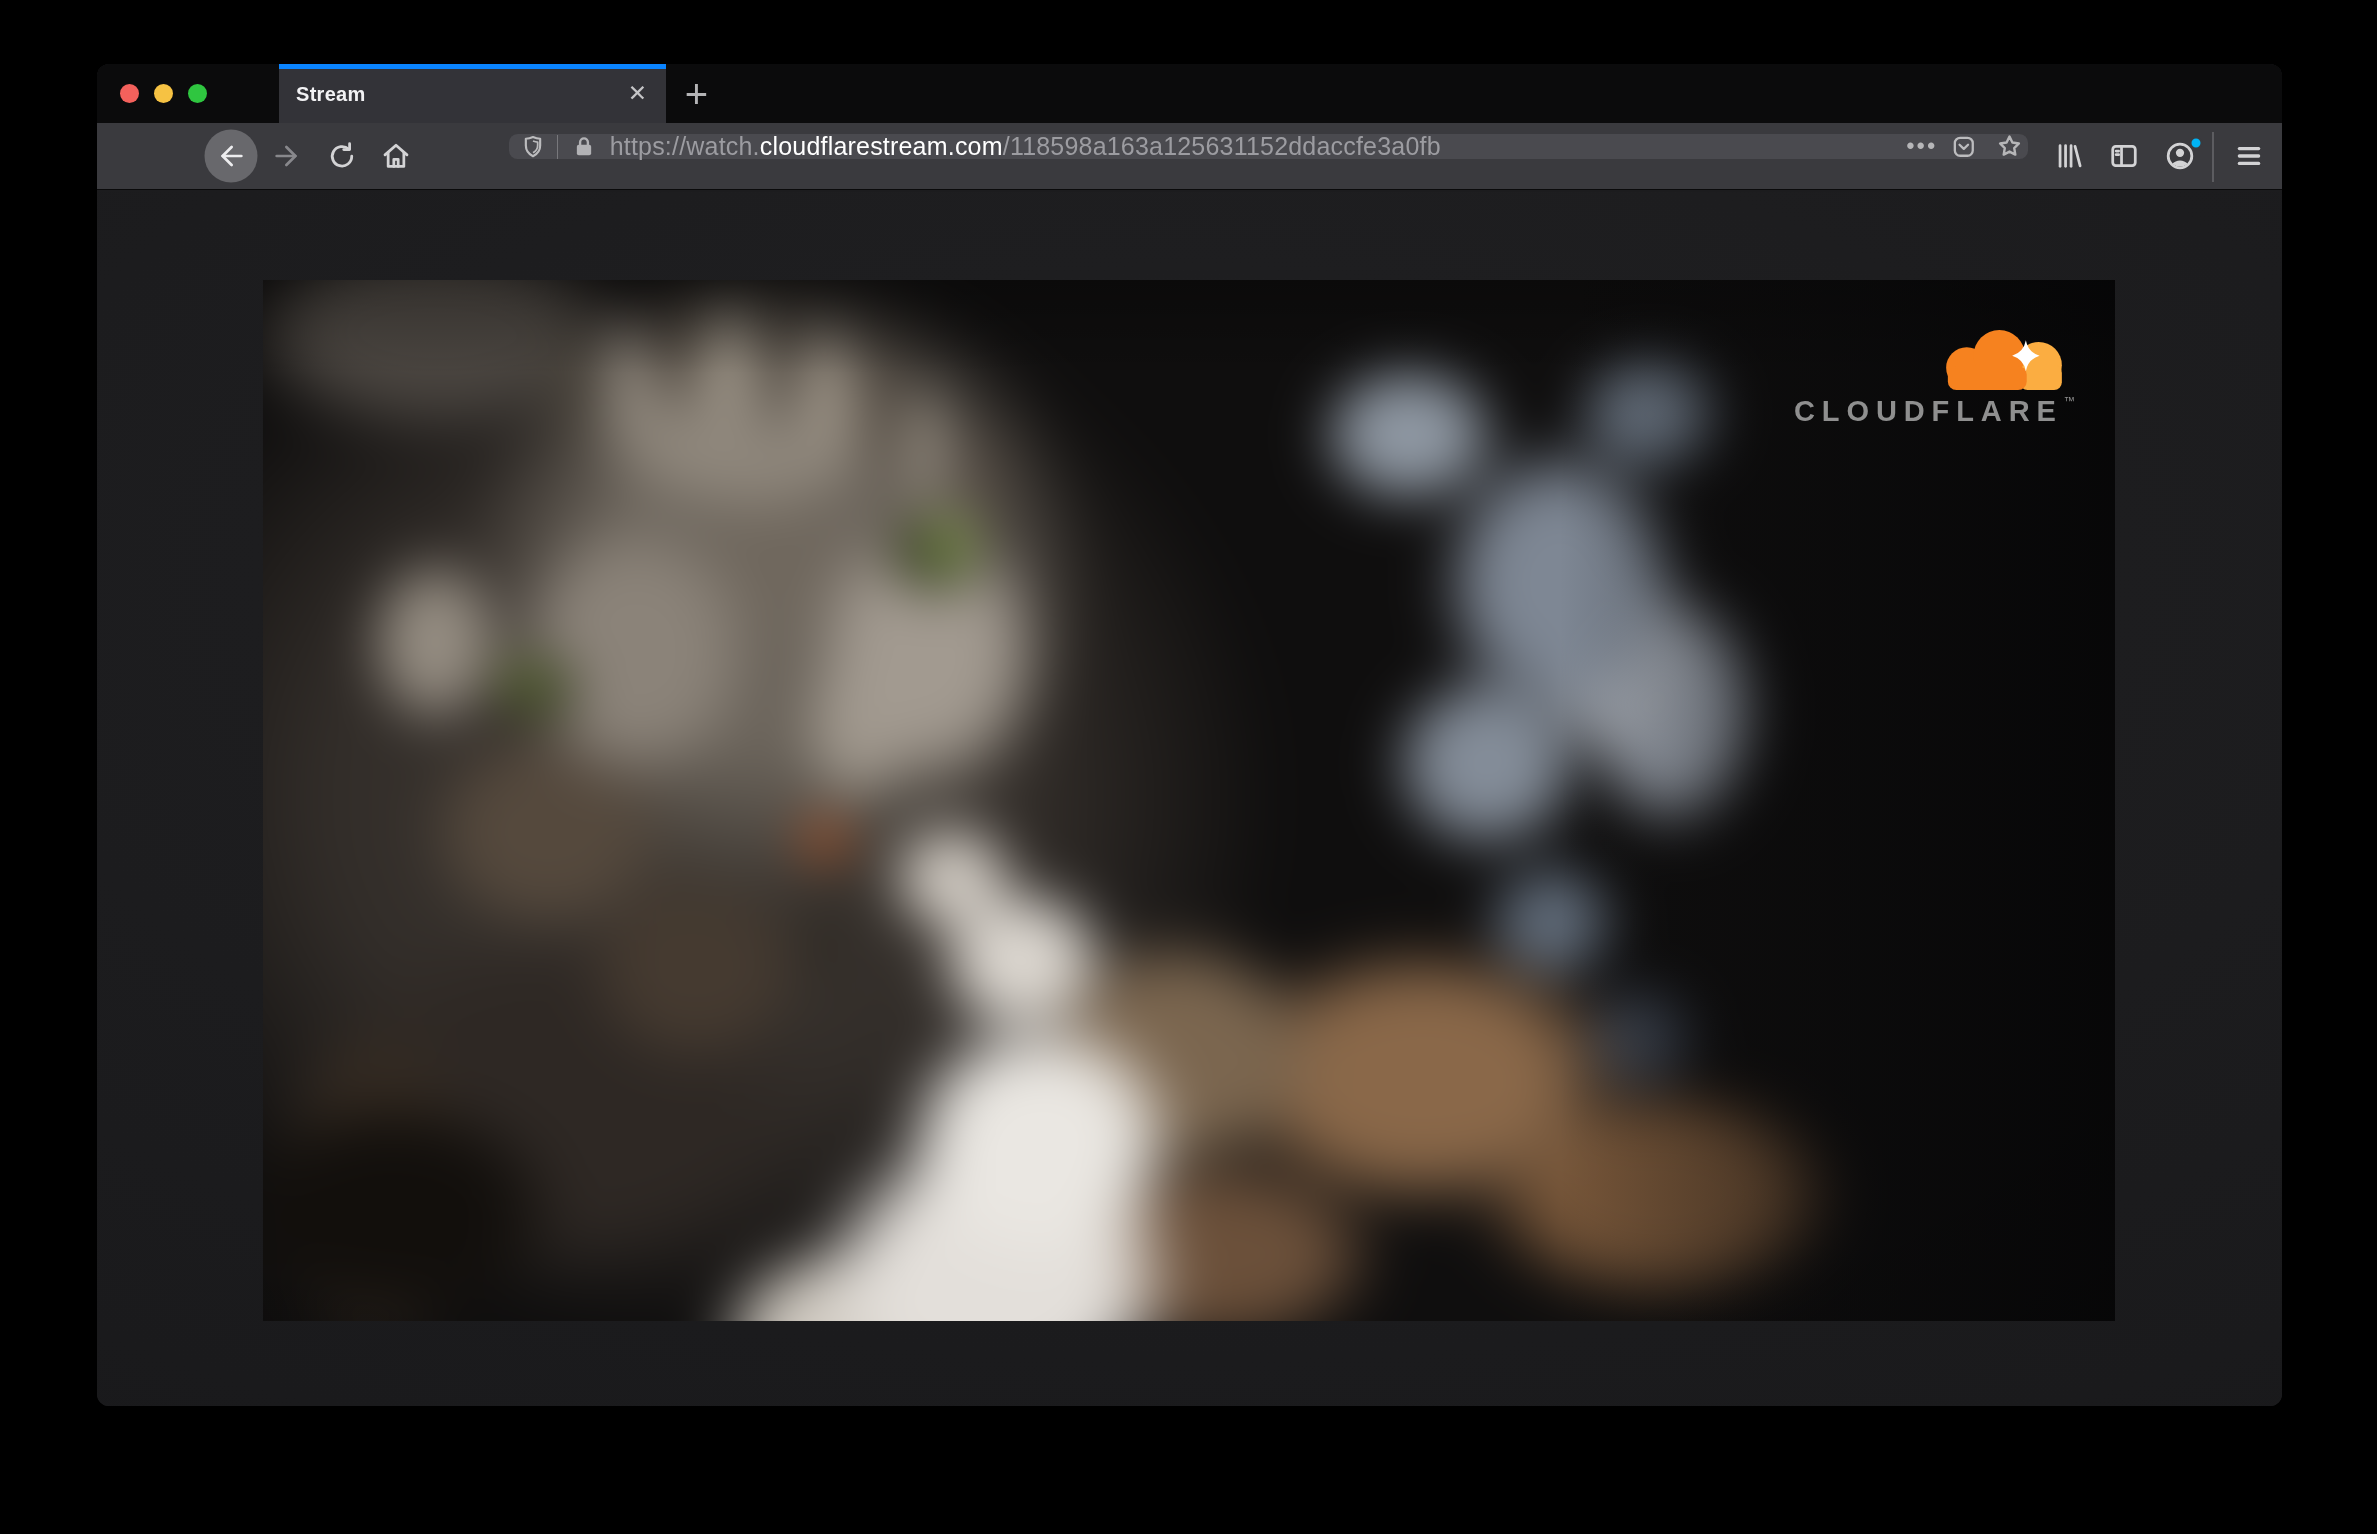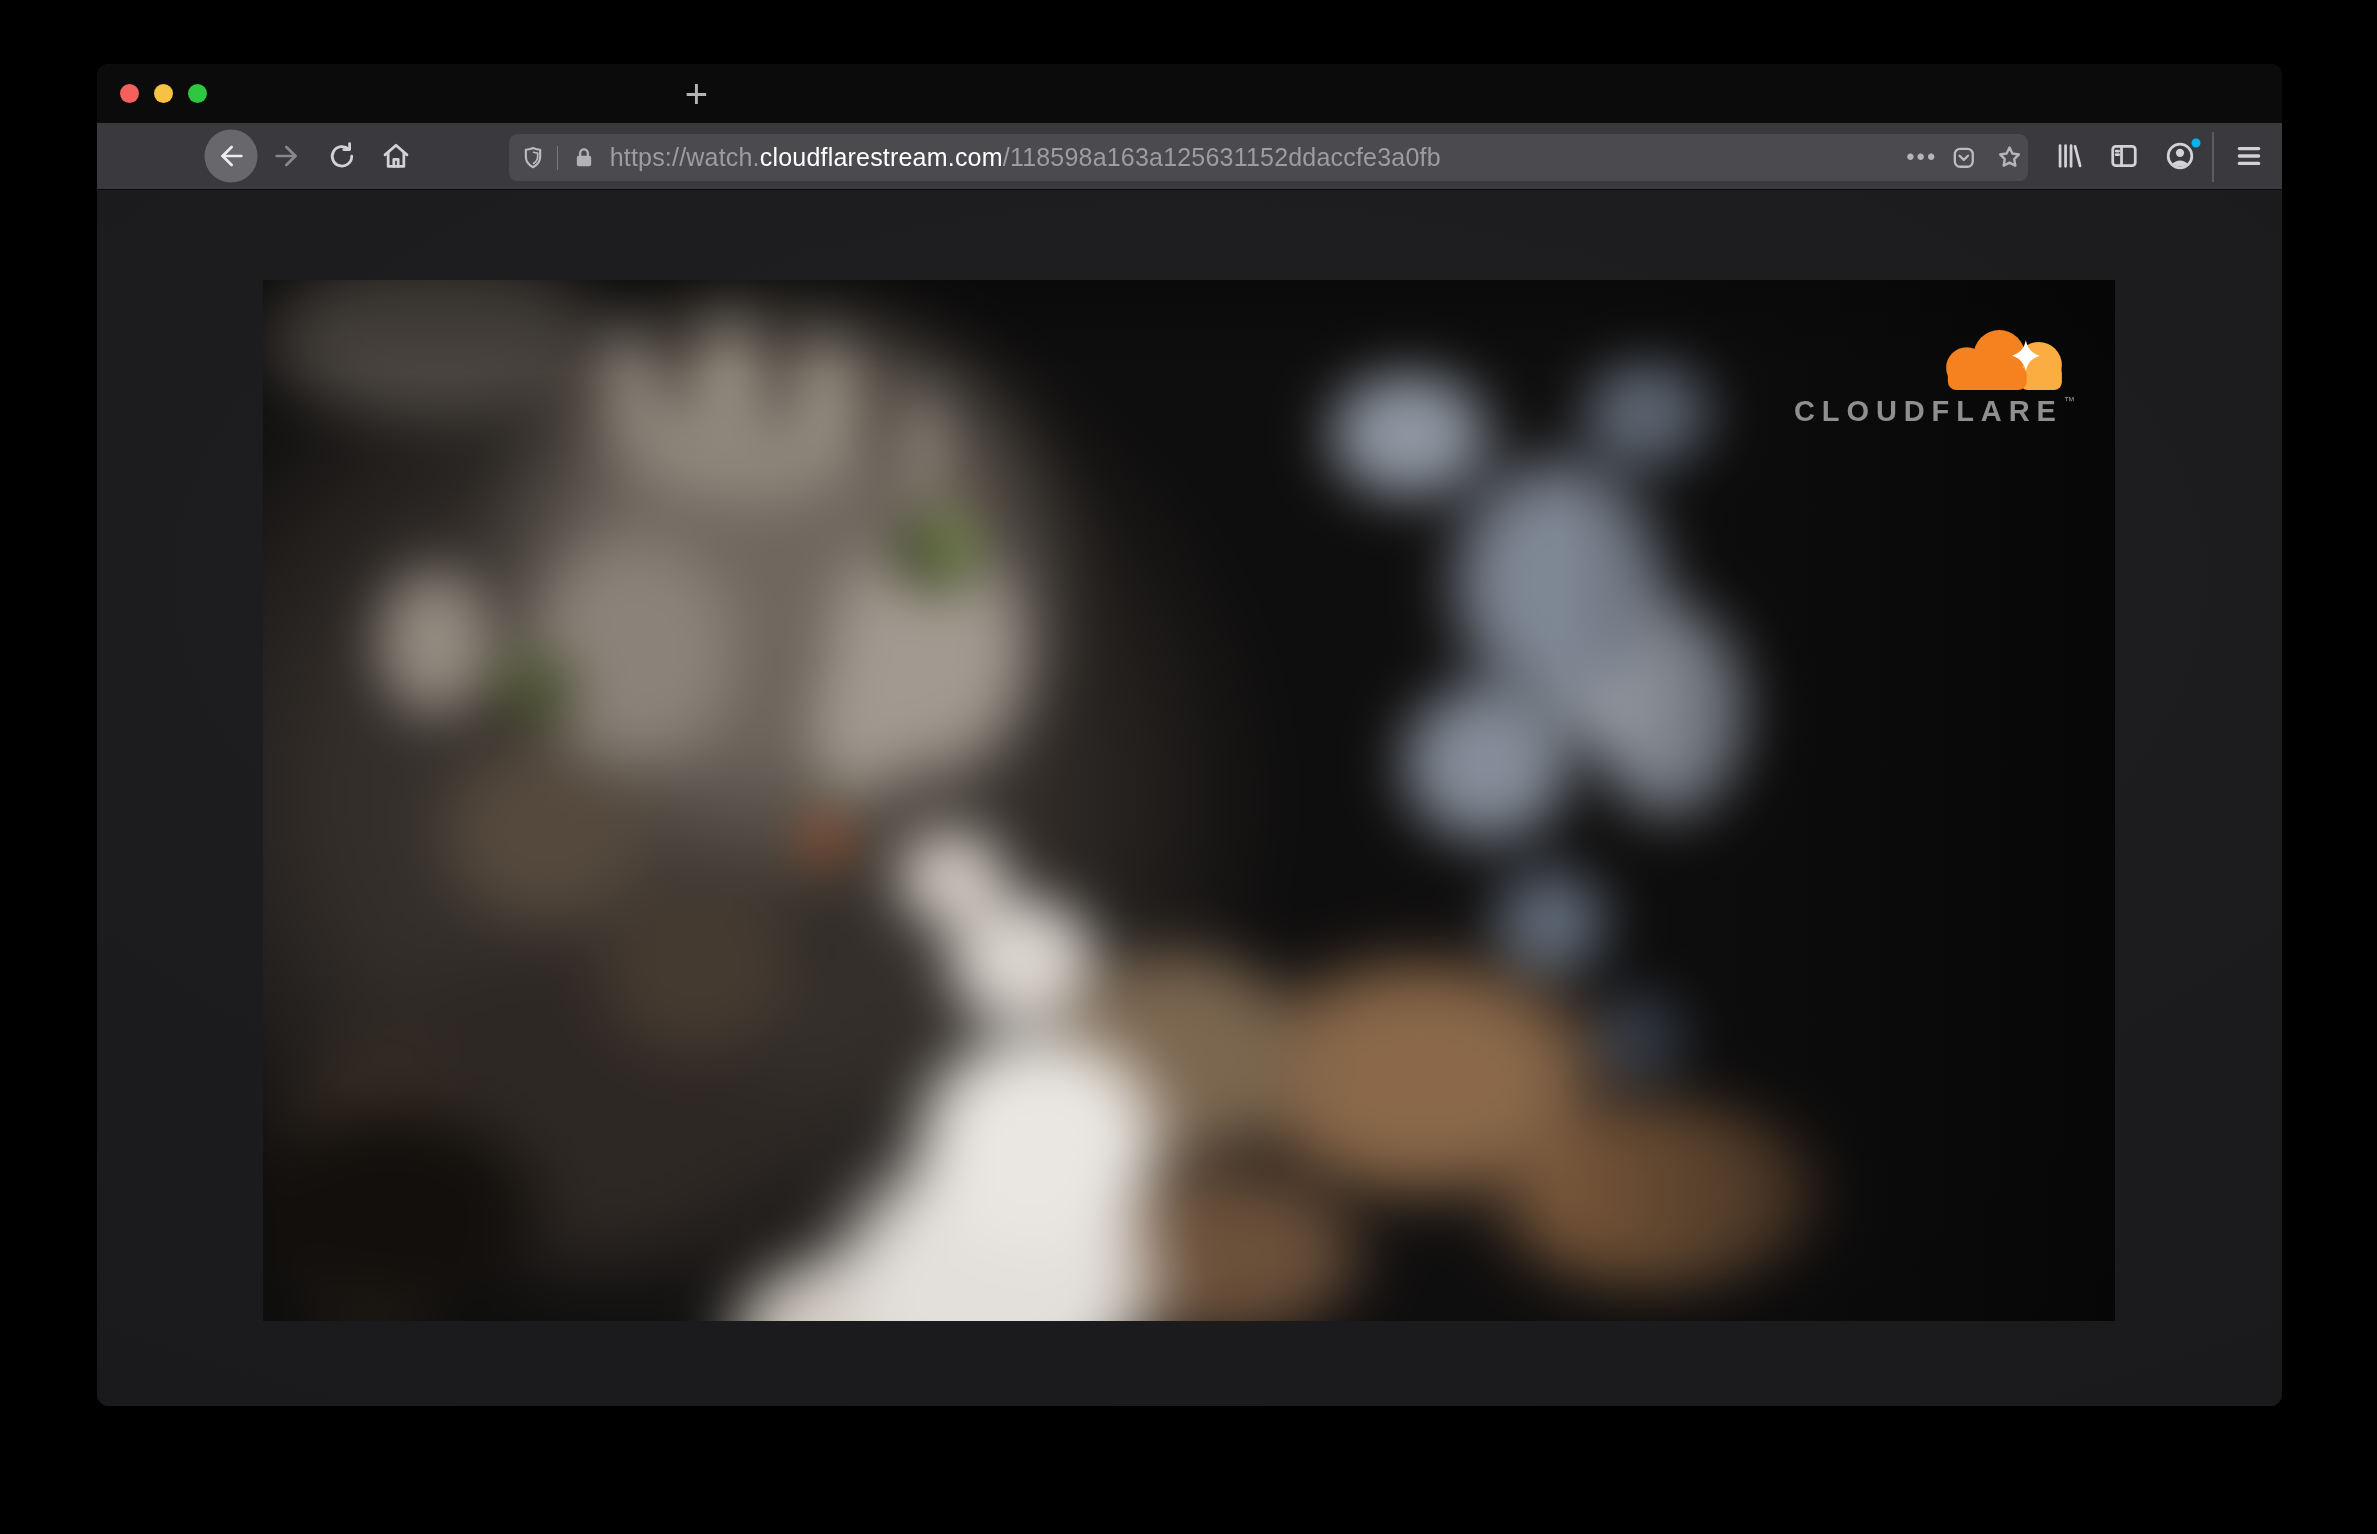--- a/index.html
+++ b/index.html
@@ -77,21 +77,21 @@
   .profile{left:2083px;}
   .menu{left:2152px;}
   .toolbar-sep{position:absolute;left:2115px;top:8.6px;width:1.7px;height:50px;background:#5c5c60;}
   .profile-badge{
     position:absolute;top:-3.4px;right:-6px;width:13px;height:13px;border-radius:50%;
     background:var(--profile-badge-cyan);border:2.6px solid var(--toolbar-gray);
   }
 
   
   .urlbar{
-    position:absolute;left:412px;top:11.2px;width:1519px;height:47px;border-radius:8.6px;
+    position:absolute;left:412px;top:11.2px;width:1519px;height:25px;border-radius:8.6px;
     background:var(--urlbar-gray);display:flex;align-items:center;
   }
   .ubicon{flex:none;display:flex;align-items:center;justify-content:center;width:34px;height:34px;background:none;border:none;padding:0;color:#bcbcbe;}
   .ub-shield{margin-left:6.9px;}
   .url-sep{flex:none;width:1.7px;height:24px;background:#78787c;margin-left:6.9px;}
   .ub-lock{margin-left:8.6px;color:#b2b2b5;}
   .url-text{
     flex:none;margin-left:8.6px;font-size:25px;white-space:nowrap;letter-spacing:0.2px;
     color:var(--url-dim-text);
   }
@@ -188,20 +188,25 @@
 <body>
 
 <div class="stage">
   <div class="window">
 
     <div class="titlebar">
       <button class="traffic t-red"></button>
       <button class="traffic t-yellow"></button>
       <button class="traffic t-green"></button>
 
+      <div class="tab">
+        <div class="tab-stripe"></div>
+        <span class="tab-label">Stream</span>
+        <button class="tab-close">✕</button>
+      </div>
 
       <button class="newtab">+</button>
     </div>
 
     <div class="navbar">
 
       <button class="nav-btn back">
         <svg width="31" height="31" viewBox="0 0 24 24" fill="none" stroke="currentColor" stroke-width="2.1" stroke-linecap="round" stroke-linejoin="round">
           <path d="M12.5 5 L5.5 12 l7 7"></path>
             <path d="M5.5 12 H20"></path>

